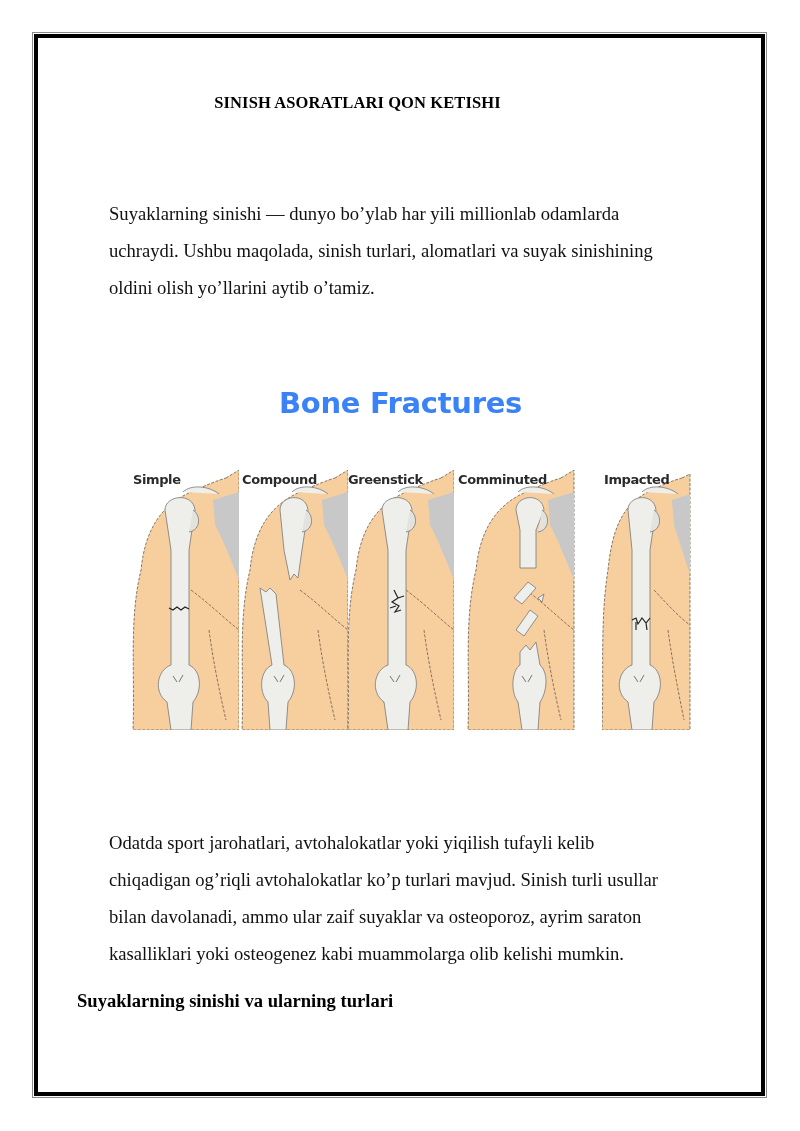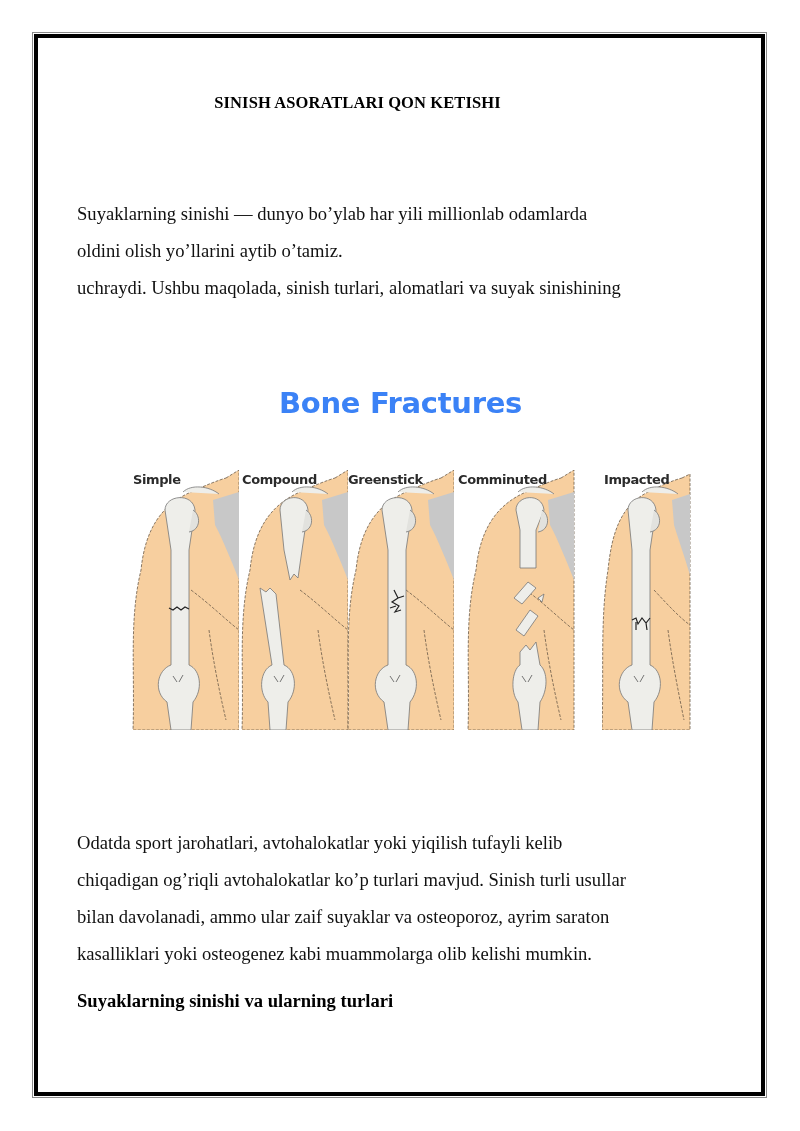--- a/index.html
+++ b/index.html
@@ -20,21 +20,21 @@
       font-family: "Liberation Serif", serif;
       font-weight: bold; font-size: 16.5px; color: #000;
       letter-spacing: 0.1px;
     }
     .para {
       position: absolute; left: 77px; width: 660px;
       font-family: "Liberation Serif", serif;
       font-size: 18.6px; line-height: 37px; color: #111;
       margin: 0;
     }
-    .para .line { display: block; white-space: nowrap; }
+    .para .line { display: block; white-space: nowrap; margin-left: 32px; }
     #intro { top: 195px; }
     #body1 { top: 824px; }
     .subheading {
       position: absolute; left: 77px; top: 990px;
       font-family: "Liberation Serif", serif;
       font-weight: bold; font-size: 18.6px; color: #000; margin: 0;
     }
     .figure {
       position: absolute; left: 128px; top: 378px; width: 545px; height: 352px;
     }
@@ -57,22 +57,22 @@
 <body>
 
 <div class="page-frame">
   <div class="page-frame-inner"></div>
 </div>
 
 <h1 class="doc-title" style="margin:0;">SINISH ASORATLARI QON KETISHI</h1>
 
 <p class="para" id="intro">
   <span class="line">Suyaklarning sinishi — dunyo bo’ylab har yili millionlab odamlarda</span>
+  <span class="line">uchraydi. Ushbu maqolada, sinish turlari, alomatlari va suyak sinishining</span>
   <span class="line">oldini olish yo’llarini aytib o’tamiz.</span>
-  <span class="line">uchraydi. Ushbu maqolada, sinish turlari, alomatlari va suyak sinishining</span>
 </p>
 
 <div class="figure">
   <div class="figure-title">Bone Fractures</div>
 
   <div class="panel" style="left:3px;text-decoration:underline;">
     <svg width="108" height="260">
       <path d="M95 8 L108 0 L108 260 L2 260 C4 200 -2 150 10 100 C14 60 30 35 60 22 C75 15 88 10 95 8 Z" fill="#f7cf9f" stroke="#6b5a48" stroke-width="0.8" stroke-dasharray="3 1.5"></path>
       <path d="M82 30 L108 22 L108 110 C100 90 92 70 84 55 Z" fill="#c8c8c8"></path>
       <path d="M60 120 C80 135 95 150 108 160" fill="none" stroke="#6b5a48" stroke-width="0.8" stroke-dasharray="3 1.5"></path>

